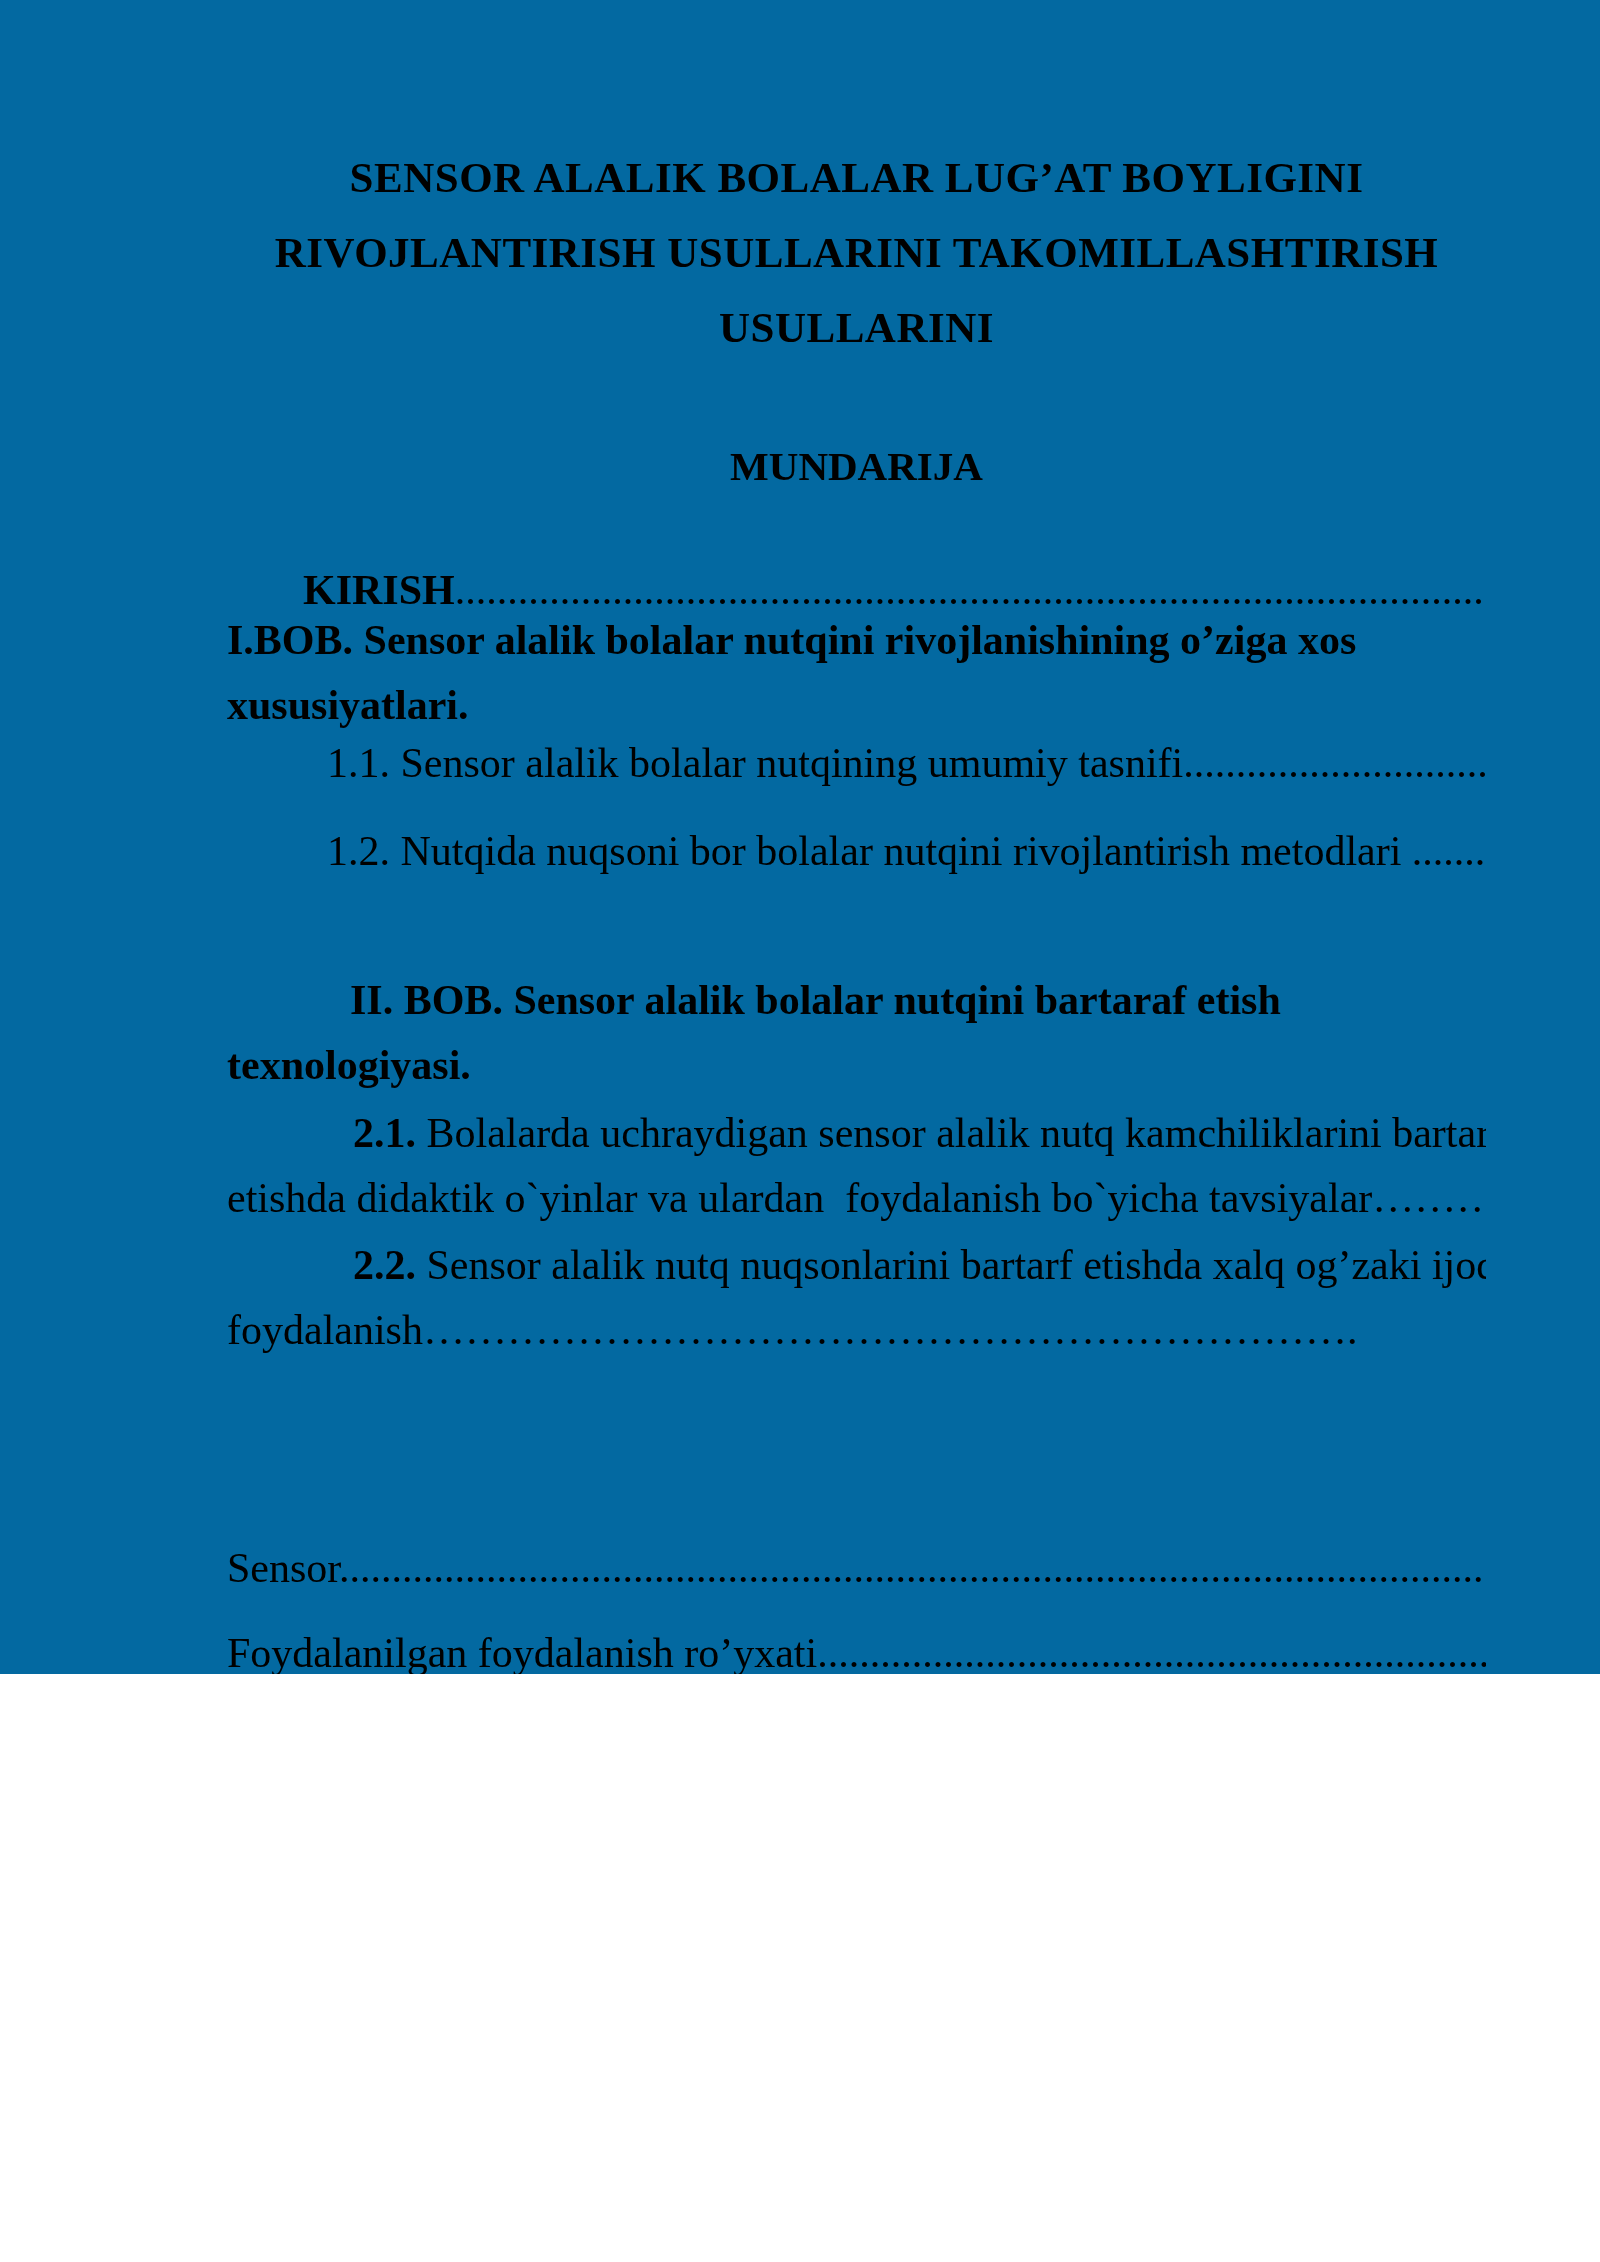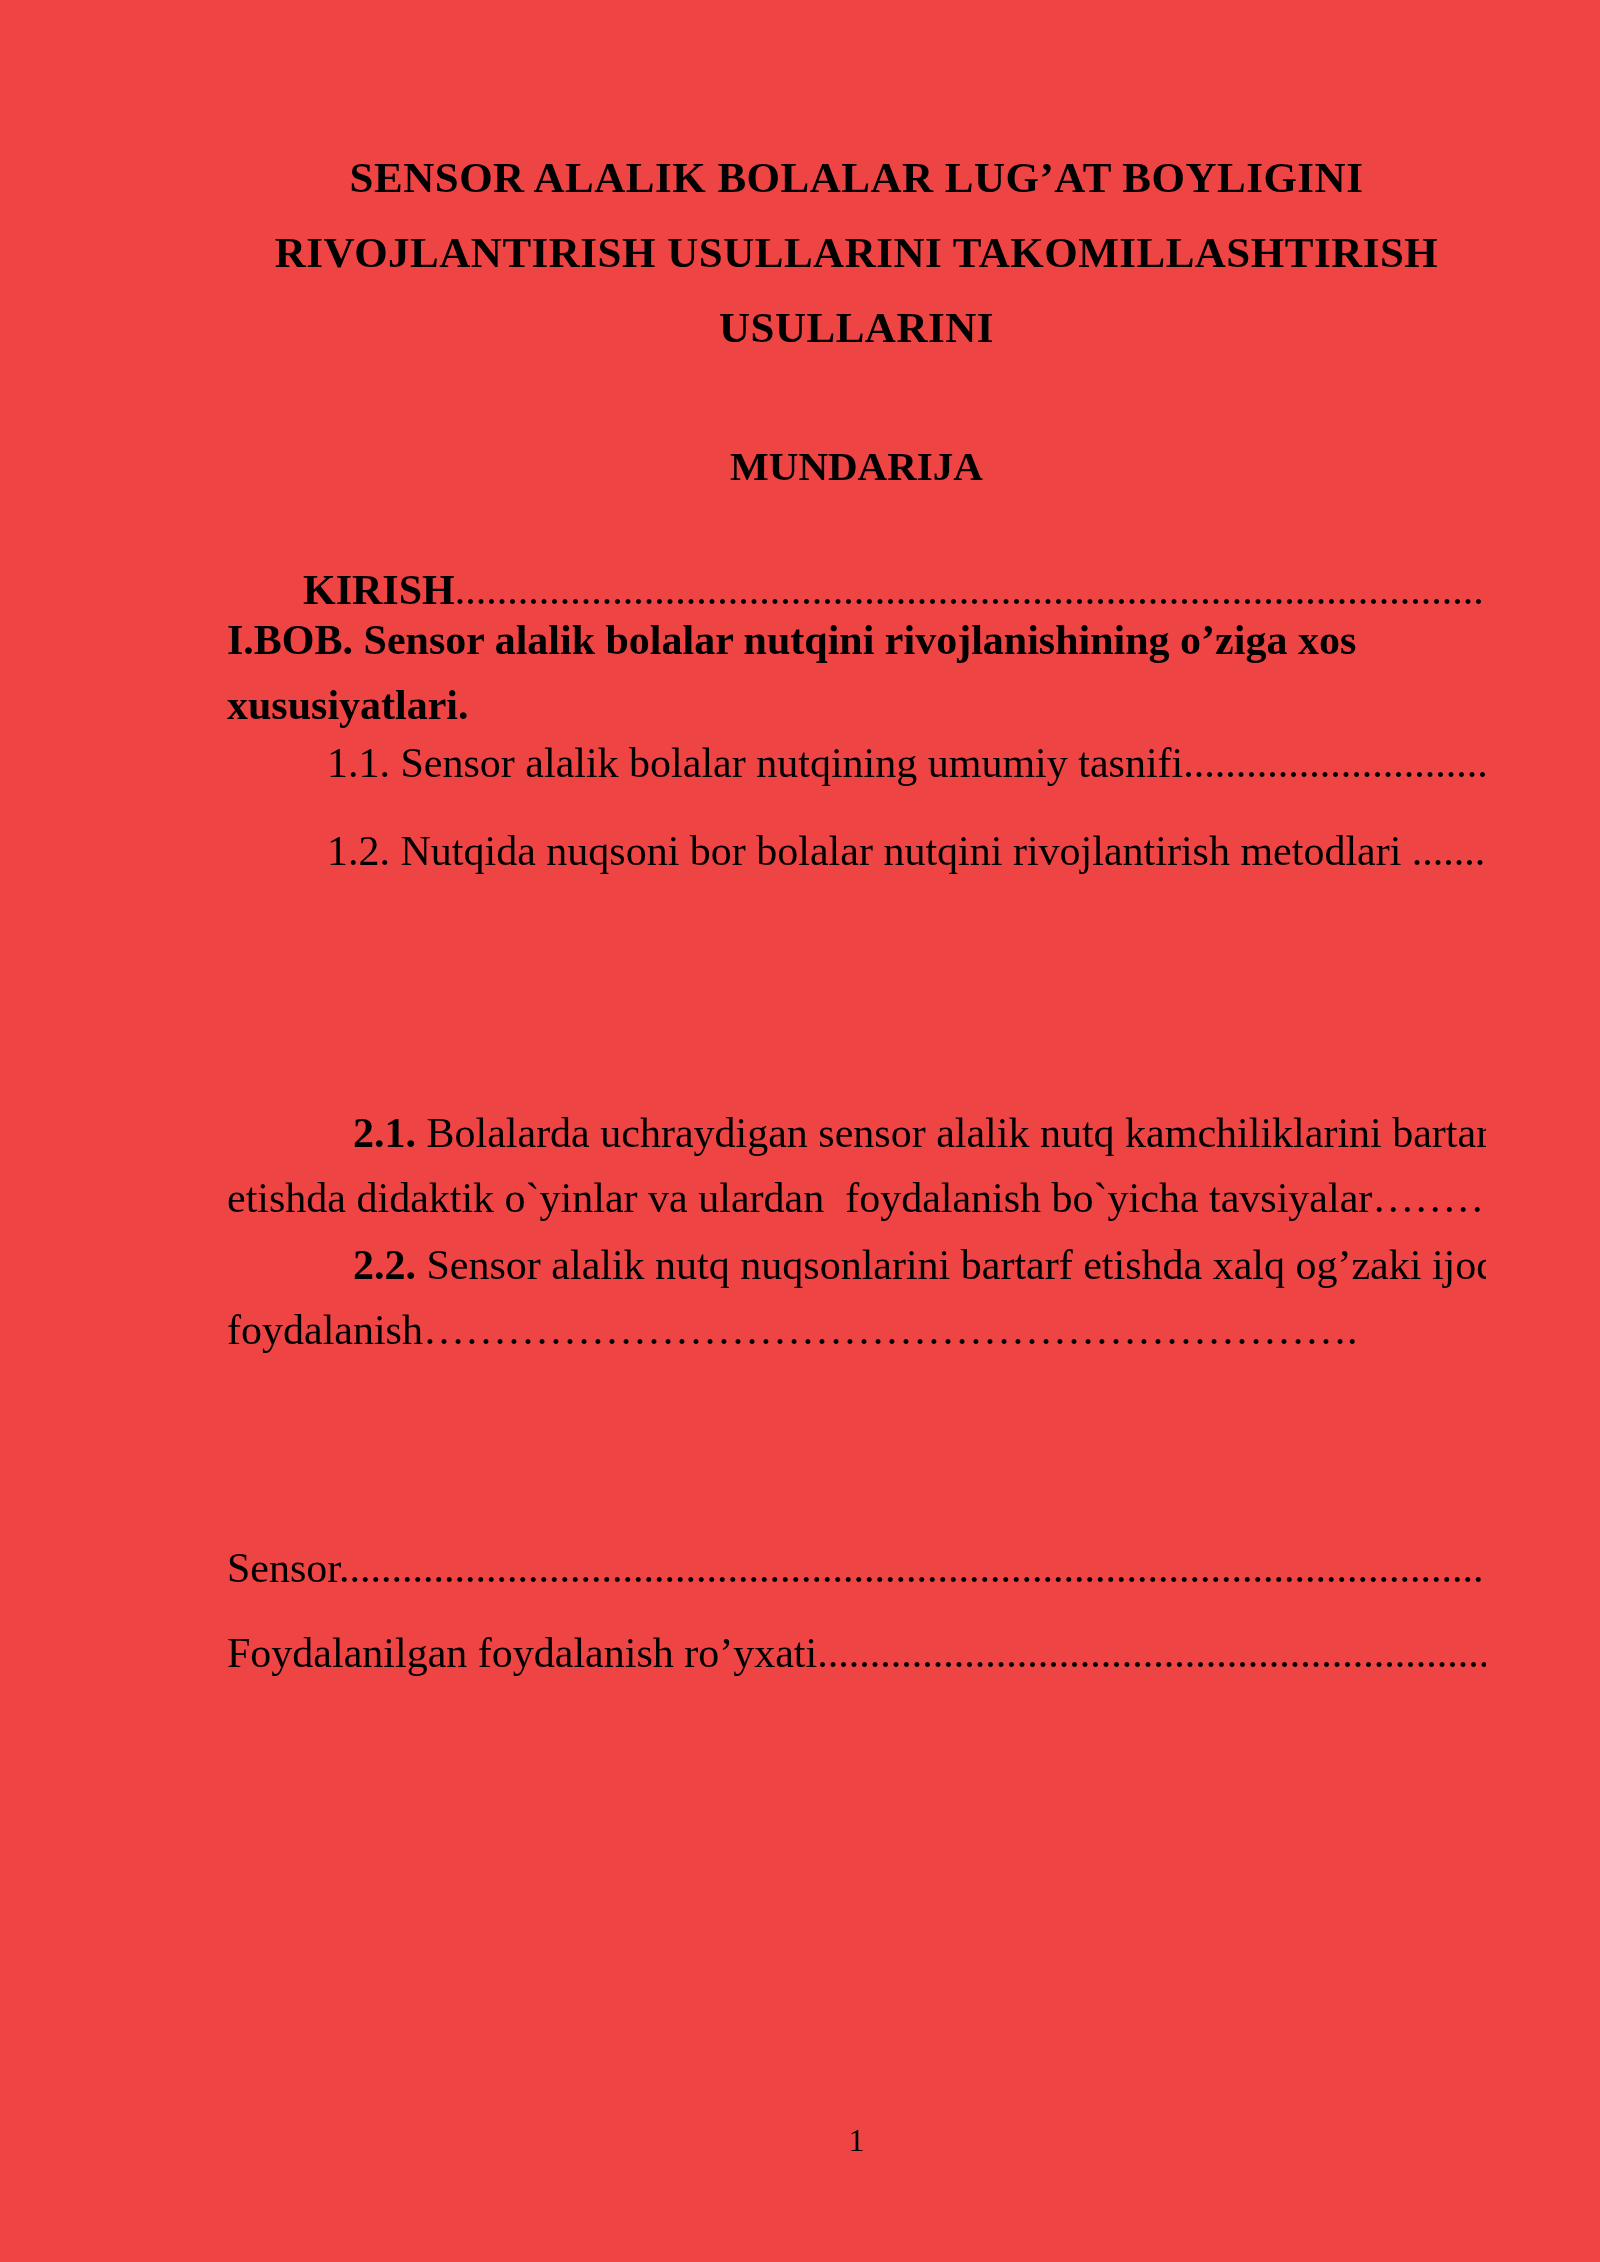--- a/index.html
+++ b/index.html
@@ -4,22 +4,22 @@
 <style>
   html, body { margin: 0; padding: 0; }
   body {
     width: 1600px; height: 2262px;
     background: #ffffff;
     font-family: "Liberation Serif", "DejaVu Serif", serif;
     color: #000000;
   }
   .page {
     position: relative;
-    width: 1600px; height: 2262px;
-    background: #ef4444;
+    width: 1600px; height: 1674px;
+    background: #0369a1;
     overflow: hidden;
   }
   .col {
     position: absolute;
     left: 227px;
     width: 1259px;
   }
   .doc-title {
     top: 140px;
     font-size: 43px;
@@ -86,20 +86,21 @@
   <div class="col contents-heading">MUNDARIJA</div>
 
   <div class="col line42 leader-line toc-kirish"><span class="bold">KIRISH</span><span>........................................................................................................................</span></div>
 
   <div class="col line42 chapter1-head">I.BOB. Sensor alalik bolalar nutqini rivojlanishining o’ziga xos xususiyatlari.</div>
 
   <div class="col line42 leader-line toc-item-1-1"><span>1.1. Sensor alalik bolalar nutqining umumiy tasnifi</span><span>............................................................</span></div>
 
   <div class="col line42 leader-line toc-item-1-2"><span>1.2. Nutqida nuqsoni bor bolalar nutqini rivojlantirish metodlari </span><span>............................................................</span></div>
 
+  <div class="col line42 chapter2-head">II. BOB. Sensor alalik bolalar nutqini bartaraf etish texnologiyasi.</div>
 
   <div class="col line42 para-2-1">
     <div class="para-first-line"><span class="inner"><span class="bold">2.1.</span><span> Bolalarda uchraydigan sensor alalik nutq kamchiliklarini bartaraf</span></span></div>
     <div class="para-cont-line">etishda didaktik o`yinlar va ulardan  foydalanish bo`yicha tavsiyalar…………..</div>
   </div>
 
   <div class="col line42 para-2-2">
     <div class="para-first-line"><span class="inner"><span class="bold">2.2.</span><span> Sensor alalik nutq nuqsonlarini bartarf etishda xalq og’zaki ijodidan</span></span></div>
     <div class="para-cont-line">foydalanish………………………………………………………….</div>
   </div>

